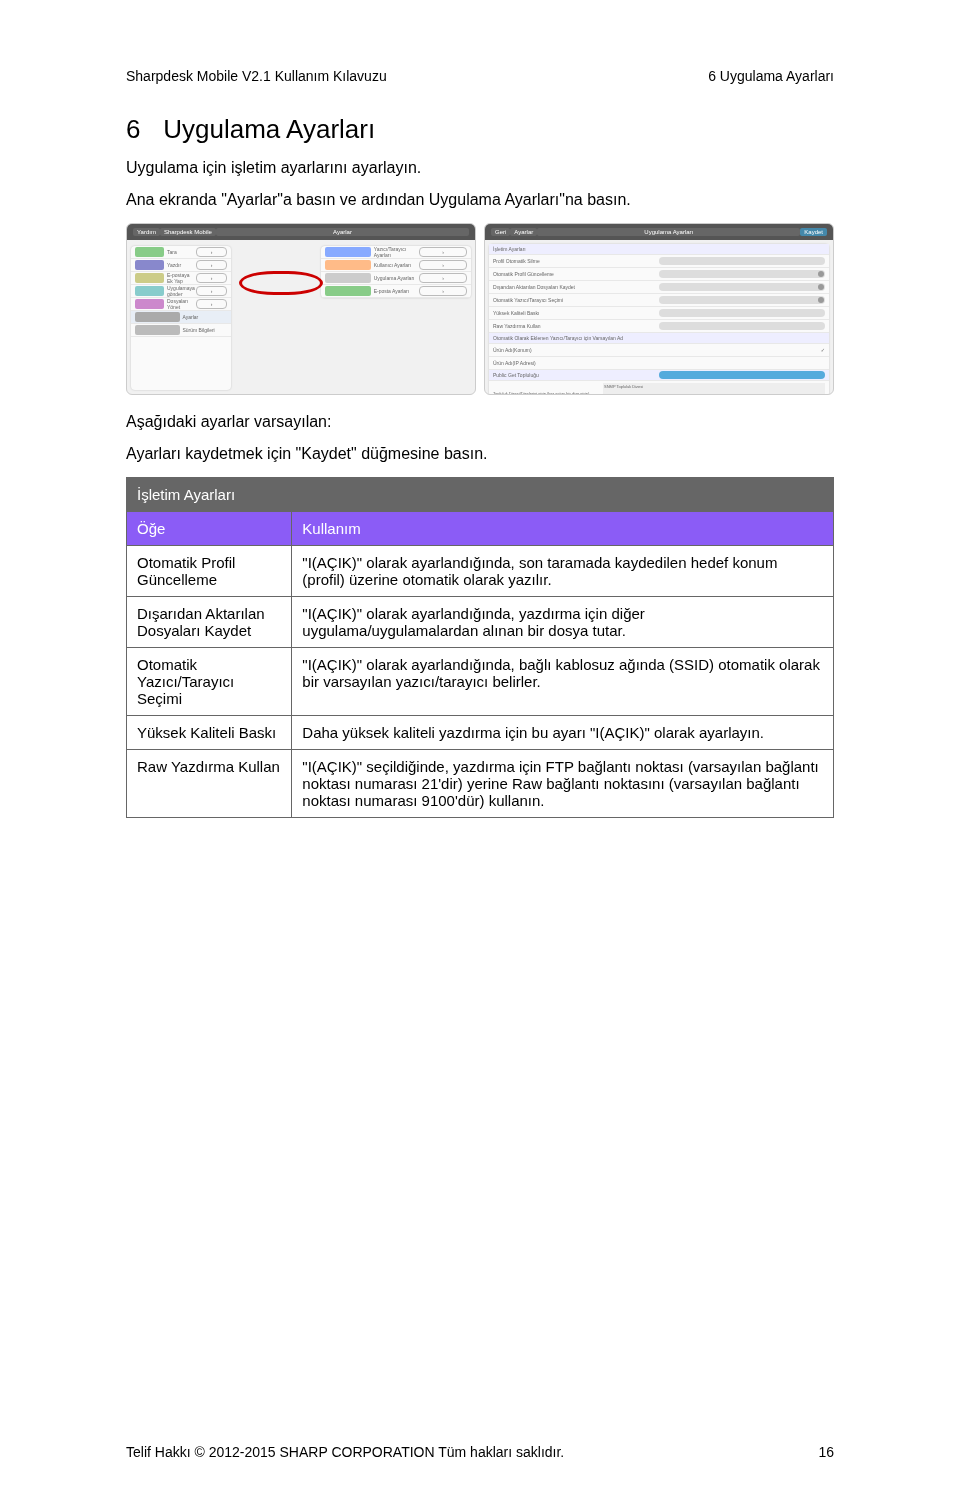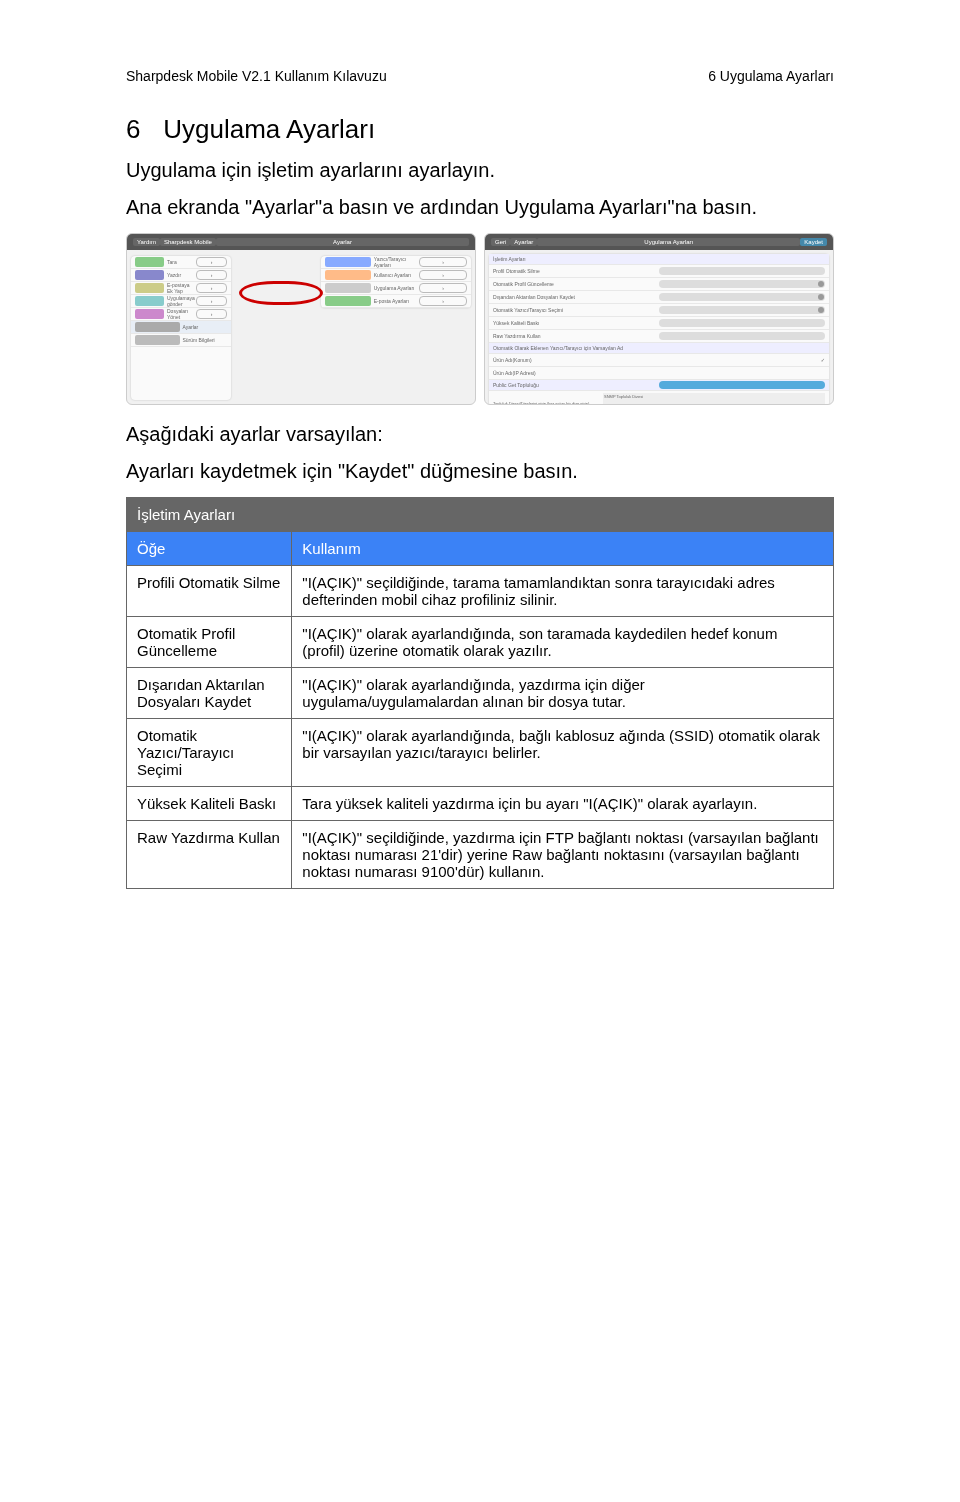--- a/index.html
+++ b/index.html
@@ -1,37 +1,37 @@
 <!DOCTYPE html>
 <html><head>
 <meta charset="utf-8">
 <style>
   body{margin:0;padding:0;font-family:Arial,Helvetica,sans-serif;color:#000;background:#fff}
   .page{width:888px;min-height:1502px;margin:8px auto;position:relative;padding:60px 90px 80px;box-sizing:border-box}
   .hdr{display:flex;justify-content:space-between;font-size:14px;margin-bottom:30px}
   h1{font-size:26px;font-weight:400;margin:20px 0 14px}
   .num{display:inline-block;width:30px}
-  p.lead{font-size:20px;margin:8px 0 14px}
+  p.lead{font-size:16px;margin:8px 0 14px}
   .shots{display:flex;gap:8px;margin:10px 0 18px;position:relative}
   .shot{border:1px solid #ccc;border-radius:6px;background:#f1f1f1;flex:1;height:170px;position:relative;overflow:hidden}
   .shot .topbar{height:16px;background:#555;display:flex;align-items:center;justify-content:space-between;padding:0 6px}
   .shot .topbar span{font-size:6px;color:#fff;background:#666;padding:1px 4px;border-radius:2px}
   .shot .title{font-size:7px;color:#fff}
   .panel{position:absolute;background:#fafafa;border-radius:4px;box-shadow:0 0 2px rgba(0,0,0,.2)}
   .row{height:12px;border-bottom:1px solid #e8e8e8;display:flex;align-items:center;padding:0 4px}
   .row span{font-size:5px;color:#666;flex:1}
   .toggle{width:16px;height:8px;border-radius:4px;background:#ddd;position:relative}
   .toggle.o::after{content:"";position:absolute;right:1px;top:1px;width:6px;height:6px;background:#999;border-radius:3px}
   .ico{width:10px;height:10px;background:#8c8;border-radius:2px;margin-right:3px}
   .arrow{width:8px;height:8px;border:1px solid #bbb;border-radius:4px;display:flex;align-items:center;justify-content:center;font-size:5px;color:#888}
   .red-oval{position:absolute;border:3px solid #c00;border-radius:50%/60%;pointer-events:none}
   table{border-collapse:collapse;width:100%;margin-top:14px;font-size:15px}
   td,th{border:1px solid #666;padding:8px 10px;vertical-align:top;text-align:left;font-weight:400}
   .sect-row td{background:#666;color:#fff}
-  .head-row td{background:#3b82f6;color:#fff}
+  .head-row td{background:#8b5cf6;color:#fff}
   footer{position:absolute;bottom:50px;left:90px;right:90px;display:flex;justify-content:space-between;font-size:14px}
 </style>
 </head>
 <body>
 
 <div class="page">
   <div class="hdr">
     <span>Sharpdesk Mobile V2.1 Kullanım Kılavuzu</span>
     <span>6 Uygulama Ayarları</span>
   </div>
@@ -174,39 +174,39 @@
   <table>
     <tbody>
         <tr class="sect-row">
           <td colspan="2">İşletim Ayarları</td>
         </tr>
     <tr class="head-row">
       <td>Öğe</td>
       <td>Kullanım</td>
     </tr>
     <tr>
-          <td>Profili Otomatik Silme</td>
-          <td>"I(AÇIK)" seçildiğinde, tarama tamamlandıktan sonra tarayıcıdaki adres defterinden mobil cihaz profiliniz silinir.</td>
-        </tr>
-    <tr>
           <td>Otomatik Profil Güncelleme</td>
           <td>"I(AÇIK)" olarak ayarlandığında, son taramada kaydedilen hedef konum (profil) üzerine otomatik olarak yazılır.</td>
         </tr>
     <tr>
           <td>Dışarıdan Aktarılan Dosyaları Kaydet</td>
           <td>"I(AÇIK)" olarak ayarlandığında, yazdırma için diğer uygulama/uygulamalardan alınan bir dosya tutar.</td>
         </tr>
     <tr>
           <td>Otomatik Yazıcı/Tarayıcı Seçimi</td>
           <td>"I(AÇIK)" olarak ayarlandığında, bağlı kablosuz ağında (SSID) otomatik olarak bir varsayılan yazıcı/tarayıcı belirler.</td>
         </tr>
     <tr>
           <td>Yüksek Kaliteli Baskı</td>
-          <td>Tara yüksek kaliteli yazdırma için bu ayarı "I(AÇIK)" olarak ayarlayın.</td>
+          <td>Daha yüksek kaliteli yazdırma için bu ayarı "I(AÇIK)" olarak ayarlayın.</td>
         </tr>
     <tr>
           <td>Raw Yazdırma Kullan</td>
           <td>"I(AÇIK)" seçildiğinde, yazdırma için FTP bağlantı noktası (varsayılan bağlantı noktası numarası 21'dir) yerine Raw bağlantı noktasını (varsayılan bağlantı noktası numarası 9100'dür) kullanın.</td>
         </tr>
   </tbody>
     </table>
 
+  <footer>
+    <span>Telif Hakkı © 2012-2015 SHARP CORPORATION Tüm hakları saklıdır.</span>
+    <span>16</span>
+  </footer>
 </div>
 
 </body></html>

